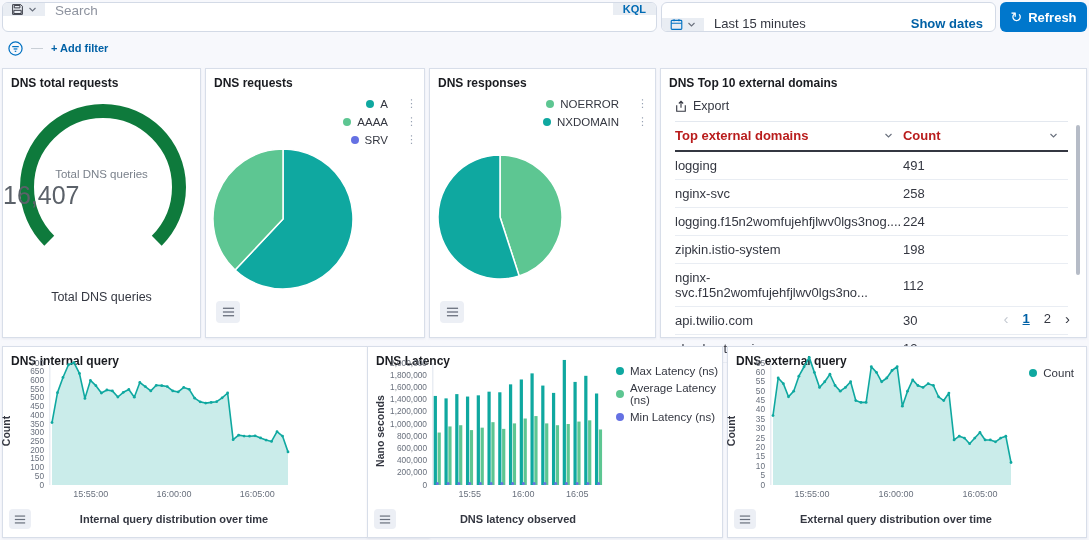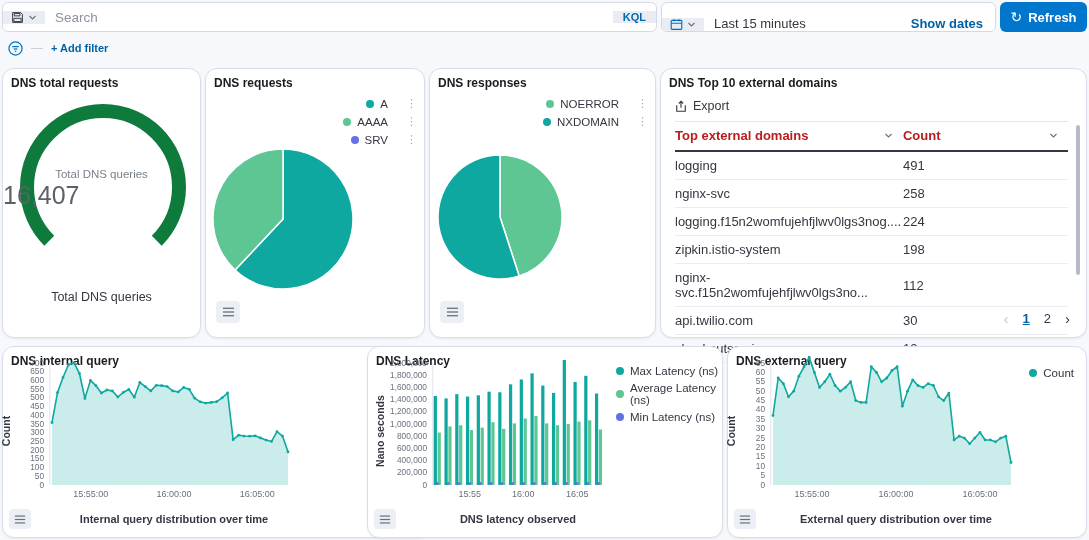--- a/index.html
+++ b/index.html
@@ -1,41 +1,41 @@
 <!DOCTYPE html>
 <html><head>
 <meta charset="utf-8">
 <style>
   * { box-sizing: border-box; margin: 0; padding: 0; }
   body { font-family: "Liberation Sans", sans-serif; background:#eef0f4; }
   #app { position:relative; width:1089px; height:540px; background:#f7f8fc; overflow:hidden; }
 
   
   .searchbar { position:absolute; left:2px; top:2px; width:655px; height:30px; background:#fff;
-    border:1px solid #d3dae6; border-radius:6px; display:flex; align-items:center; overflow:hidden; }
+    border:1px solid #d3dae6; border-radius:6px; display:flex; align-items:flex-start; overflow:hidden; }
   .addon { background:#e9edf3; display:flex; align-items:center; gap:4px; padding:0 8px; cursor:pointer; }
   .searchbar input { flex:1; border:none; outline:none; font-size:13.5px; color:#343741; padding:0 10px;
     font-family:"Liberation Sans",sans-serif; }
   .searchbar input::placeholder { color:#8e939f; }
   .kql { background:#e9edf3; display:flex; align-items:center; padding:0 10px; font-size:11px;
     font-weight:bold; color:#006bb4; cursor:pointer; }
   .datebar { position:absolute; left:661px; top:2px; width:335px; height:30px; background:#fff;
     border:1px solid #d3dae6; border-radius:6px; display:flex; align-items:flex-end; overflow:hidden; }
   .date-text { flex:1; display:flex; align-items:center; padding:0 10px; font-size:13px; color:#343741; cursor:pointer; }
   .show-dates { display:flex; align-items:center; padding:0 12px; font-size:13px; color:#0061a6; cursor:pointer; font-weight:bold; }
   .refresh-btn { position:absolute; left:1000px; top:2px; width:87px; height:30px; background:#0077cc;
     border:none; border-radius:6px; color:#fff; font-size:13px; font-weight:bold; display:flex;
     align-items:center; justify-content:center; gap:6px; cursor:pointer; font-family:"Liberation Sans",sans-serif; }
   .refresh-glyph { font-size:14px; font-weight:normal; }
   .filter-row { position:absolute; left:8px; top:39px; height:18px; display:flex; align-items:center; gap:8px; }
   .filter-dash { color:#c4c9d1; font-size:12px; }
   .add-filter { color:#0061a6; font-size:11px; font-weight:bold; cursor:pointer; }
 
   
-  .panel { position:absolute; background:#fff; border:1px solid #d8dee9; border-radius:12px;
+  .panel { position:absolute; background:#fff; border:1px solid #d8dee9; border-radius:0;
     box-shadow:0 1px 2px rgba(152,162,179,0.15); }
   .panel-title { position:absolute; top:7px; left:8px; font-size:12px; font-weight:bold; color:#1a1c21; cursor:pointer; }
 
   #p-total  { left:2px;   top:68px;  width:199px; height:270px; }
   #p-req    { left:205px; top:68px;  width:220px; height:270px; }
   #p-resp   { left:429px; top:68px;  width:227px; height:270px; }
   #p-dom    { left:660px; top:68px;  width:427px; height:270px; }
   #p-int    { left:2px;   top:346px; width:428px; height:192px; }
   #p-lat    { left:367px; top:346px; width:356px; height:192px; }
   #p-ext    { left:727px; top:346px; width:360px; height:192px; }

